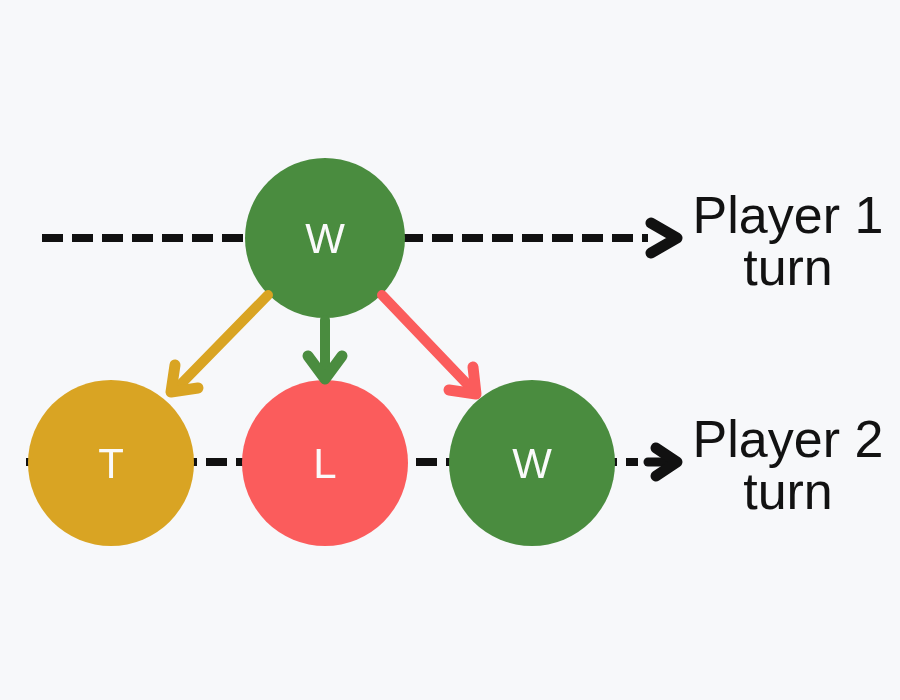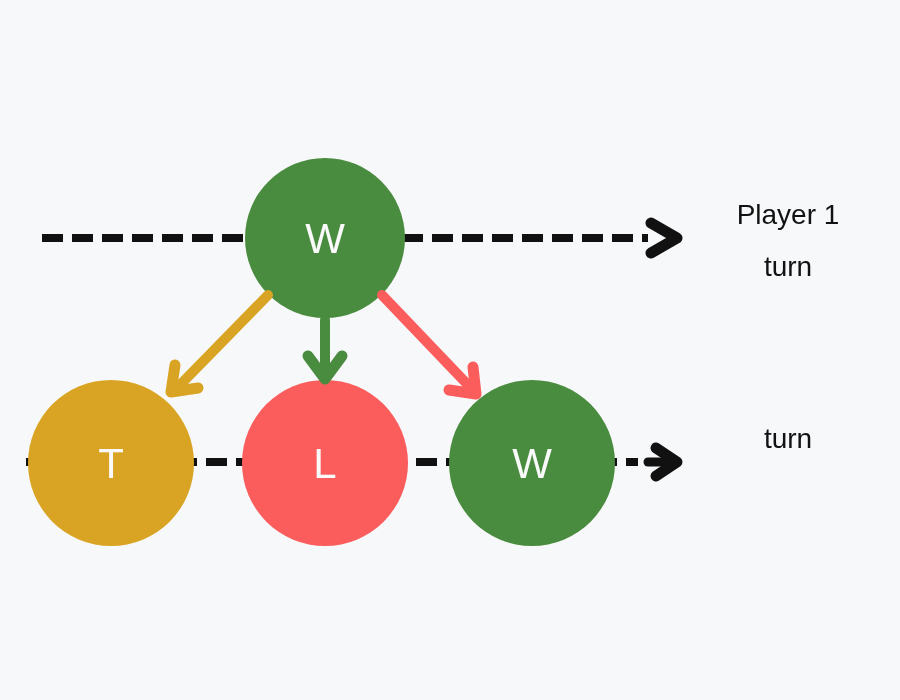--- a/index.html
+++ b/index.html
@@ -25,21 +25,21 @@
     font-family: "Liberation Sans", sans-serif;
     font-size: 42px;
     font-weight: 400;
     text-anchor: middle;
   }
   .lane-label {
     position: absolute;
     left: 688px;
     width: 200px;
     text-align: center;
-    font-size: 28px;
+    font-size: 52px;
     line-height: 52px;
     font-weight: 400;
     color: #121212;
     letter-spacing: 0px;
   }
   .lane-label-p1 { top: 189px; }
   .lane-label-p2 { top: 413px; }
 </style>
 </head>
 <body>
@@ -84,16 +84,17 @@
       <polyline points="473,367 476,394 449,390" fill="none" stroke="#FB5C5C" stroke-width="11" stroke-linecap="round" stroke-linejoin="round"></polyline>
     </g>
   </svg>
 
   <div class="lane-label lane-label-p1">
     <div>Player 1</div>
     <div>turn</div>
   </div>
 
   <div class="lane-label lane-label-p2">
+    <div>Player 2</div>
     <div>turn</div>
   </div>
 
 </div>
 
 </body></html>

